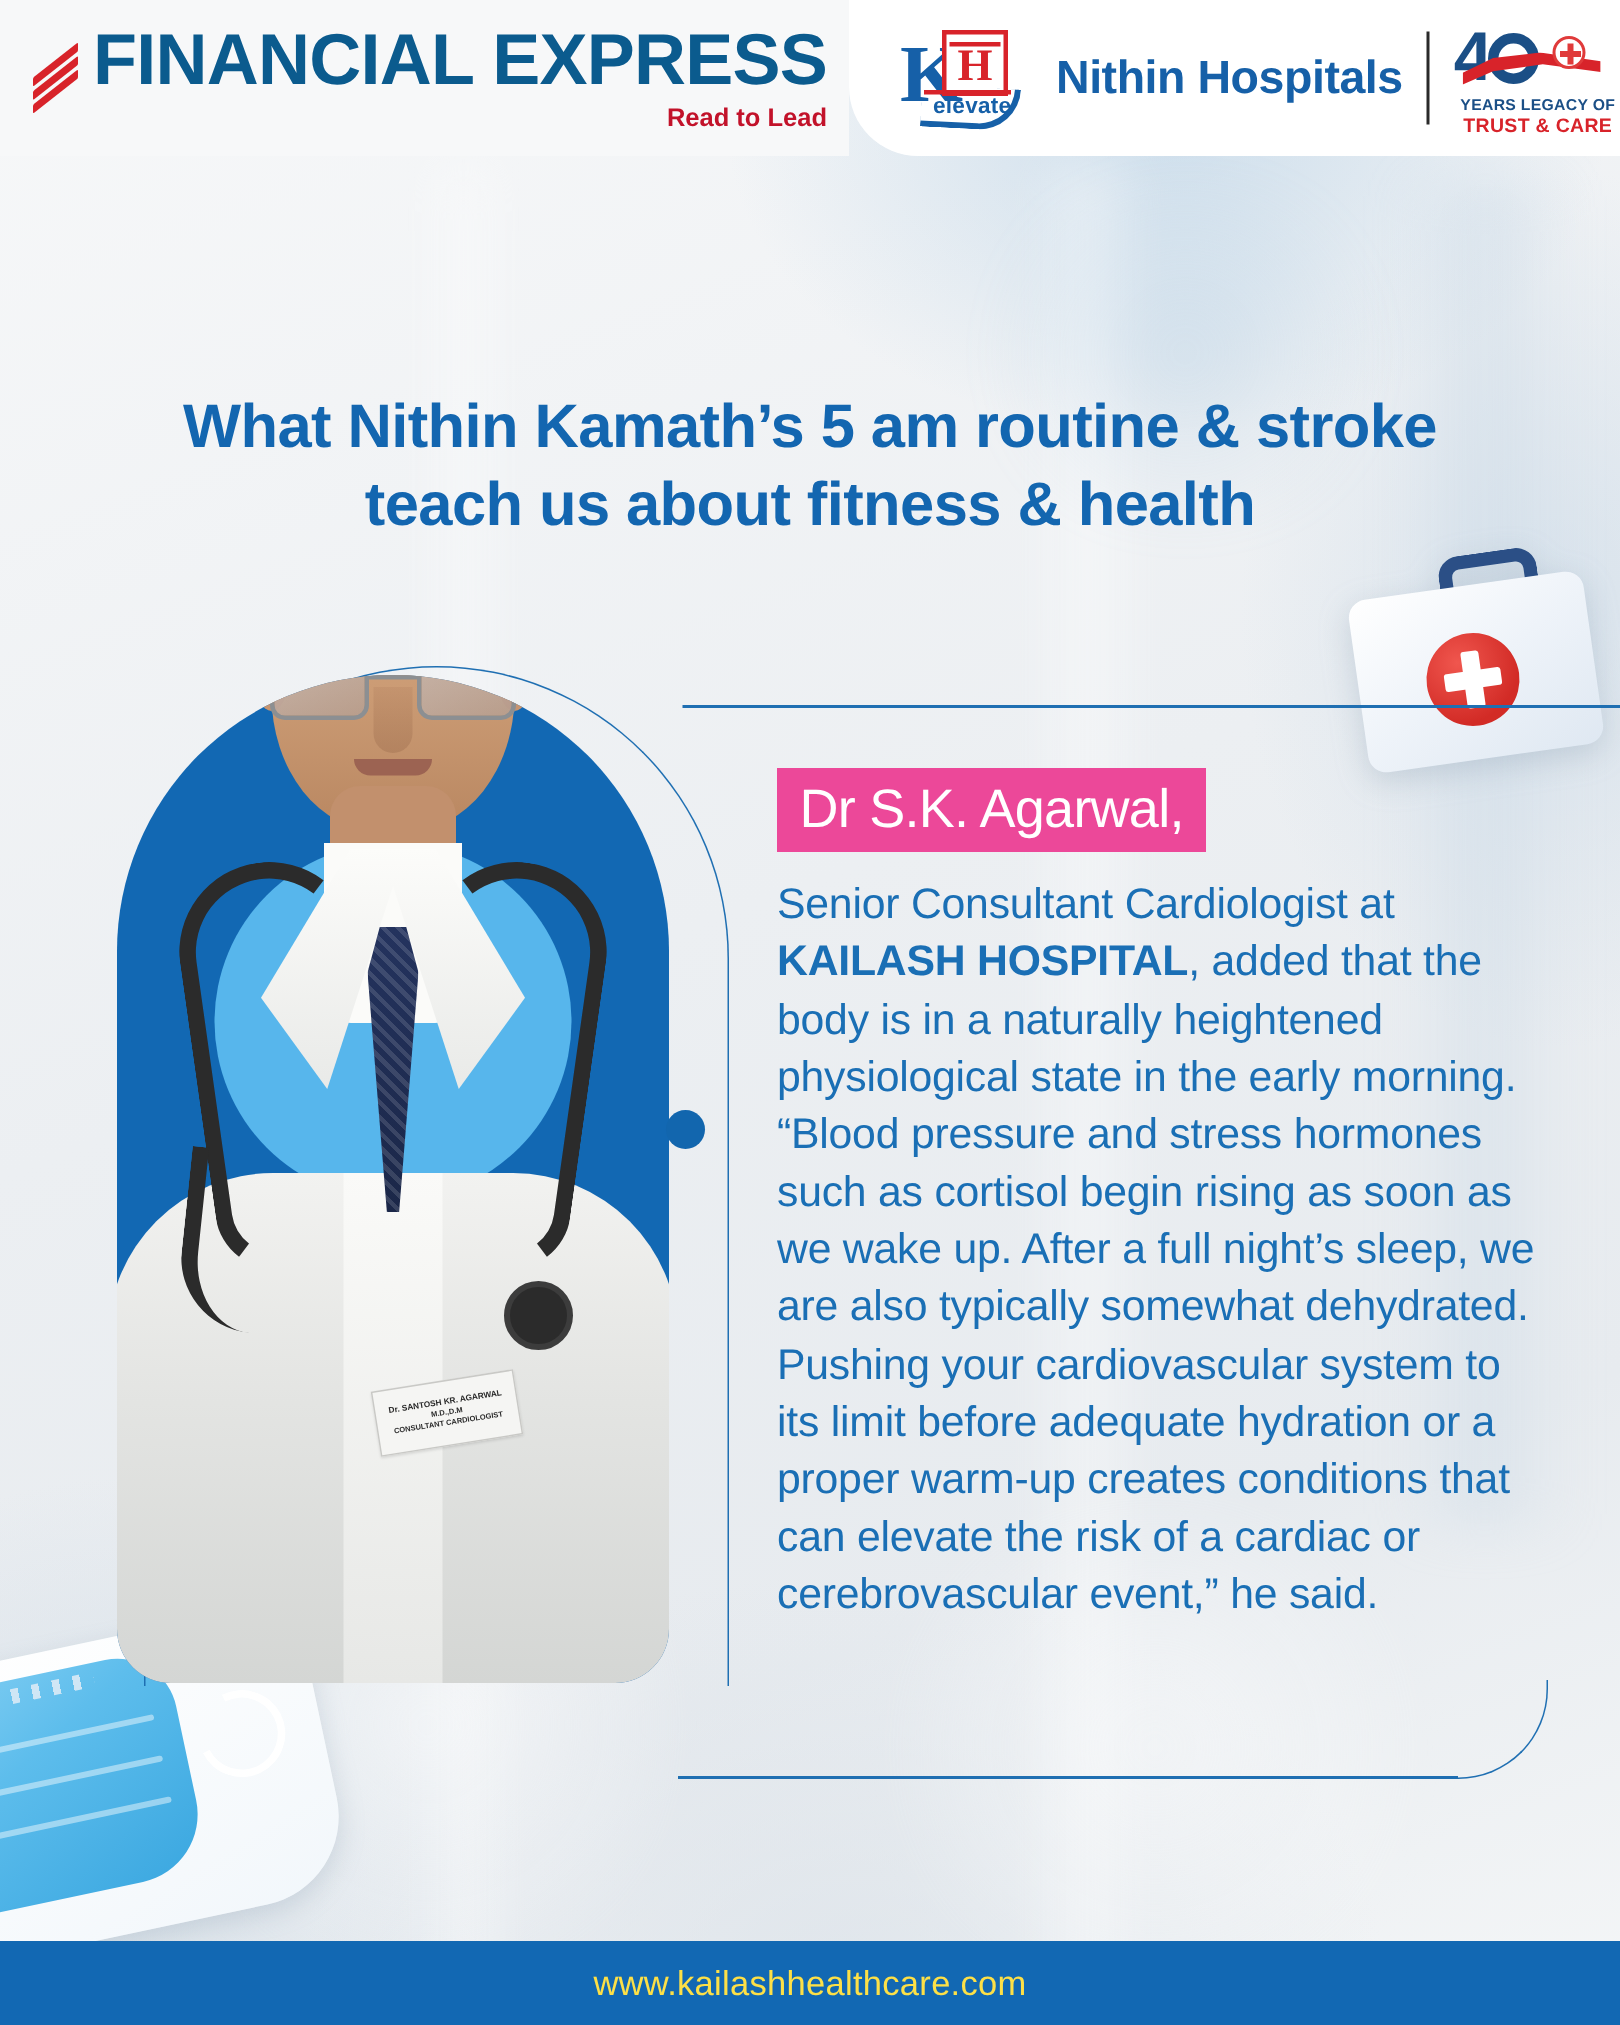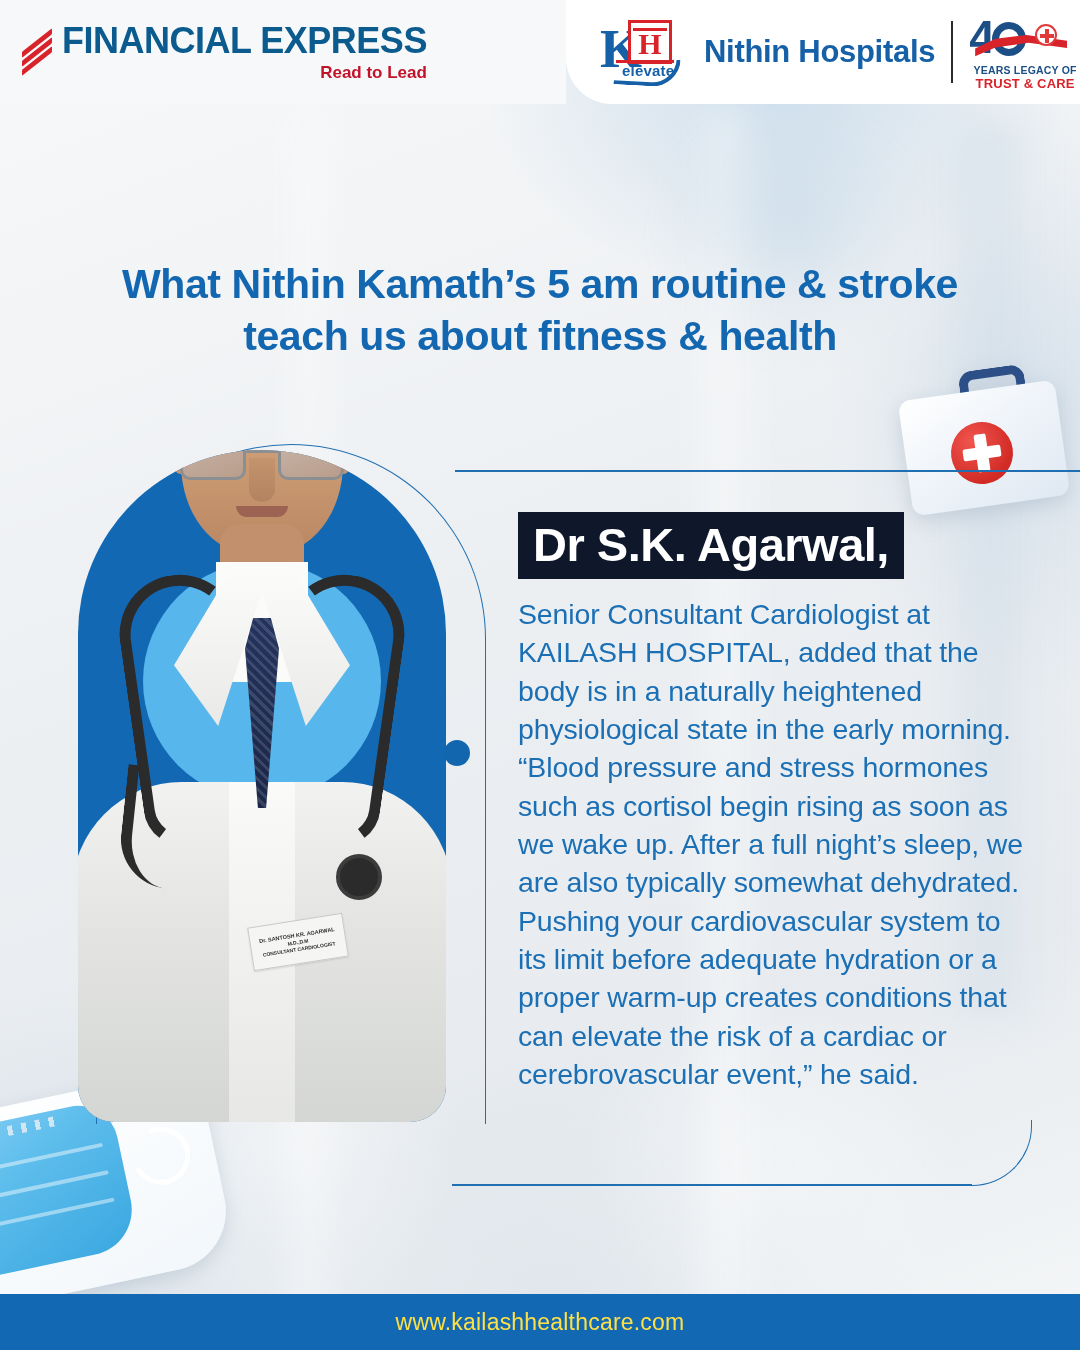--- a/index.html
+++ b/index.html
@@ -40,21 +40,21 @@
   }
   .fe-mark { width:30px; height:34px; flex:none; position:relative; }
   .fe-mark span {
     position:absolute; left:0; width:30px; height:6px; background:#d8232a;
     transform:skewY(-38deg); border-radius:1px;
   }
   .fe-mark span:nth-child(1){ top:5px; }
   .fe-mark span:nth-child(2){ top:14px; }
   .fe-mark span:nth-child(3){ top:23px; }
   .fe-text { display:flex; flex-direction:column; }
-  .fe-title { font-size:36px; font-weight:700; color:#0b5b8e; letter-spacing:-.5px; line-height:1; }
+  .fe-title { font-size:48px; font-weight:700; color:#0b5b8e; letter-spacing:-.5px; line-height:1; }
   .fe-tag { font-size:17px; font-weight:700; color:#c2122a; text-align:right; margin-top:5px; line-height:1; }
 
   .hdr-right {
     position:absolute; left:566px; top:0; width:514px; height:104px;
     background:#ffffff; border-bottom-left-radius:46px;
     display:flex; align-items:center; gap:12px; padding-left:34px;
   }
   
   .kh-logo { position:relative; width:92px; height:68px; flex:none; }
   .kh-k { position:absolute; left:0; top:4px; font-size:54px; font-weight:800; color:#1660a8; line-height:1; font-family:"Liberation Serif", serif; }
@@ -260,29 +260,29 @@
   .line-bottom { position:absolute; left:452px; top:1184px; width:520px; height:1.6px; background:#1f6fb2; z-index:21; }
   .line-corner {
     position:absolute; left:962px; top:1120px; width:70px; height:66px; z-index:21;
     border-right:1.6px solid #1f6fb2; border-bottom:1.6px solid #1f6fb2;
     border-radius:0 0 60px 0; border-top:none; border-left:none;
   }
 
   
   .text-col { position:absolute; left:518px; top:512px; width:512px; z-index:25; }
   .name-banner {
-    display:inline-block; background:#0f172a; color:#ffffff;
-    font-size:47px; font-weight:700; letter-spacing:-.5px;
+    display:inline-block; background:#ec4899; color:#ffffff;
+    font-size:36px; font-weight:400; letter-spacing:-.5px;
     padding:9px 15px 11px 15px; line-height:1;
   }
   .body-copy {
     margin-top:16px; color:#1a6fb5; font-size:28.5px; line-height:1.345;
     font-weight:500; letter-spacing:-.15px;
   }
-  .body-copy b { font-weight:400; }
+  .body-copy b { font-weight:700; }
 
   
   .footer {
     position:absolute; left:0; bottom:0; width:1080px; height:56px; z-index:30;
     background:#1268b3; display:flex; align-items:center; justify-content:center;
   }
   .footer-url { color:#fde047; font-size:23px; font-weight:500; letter-spacing:.2px; }
 </style>
 </head>
 <body>

